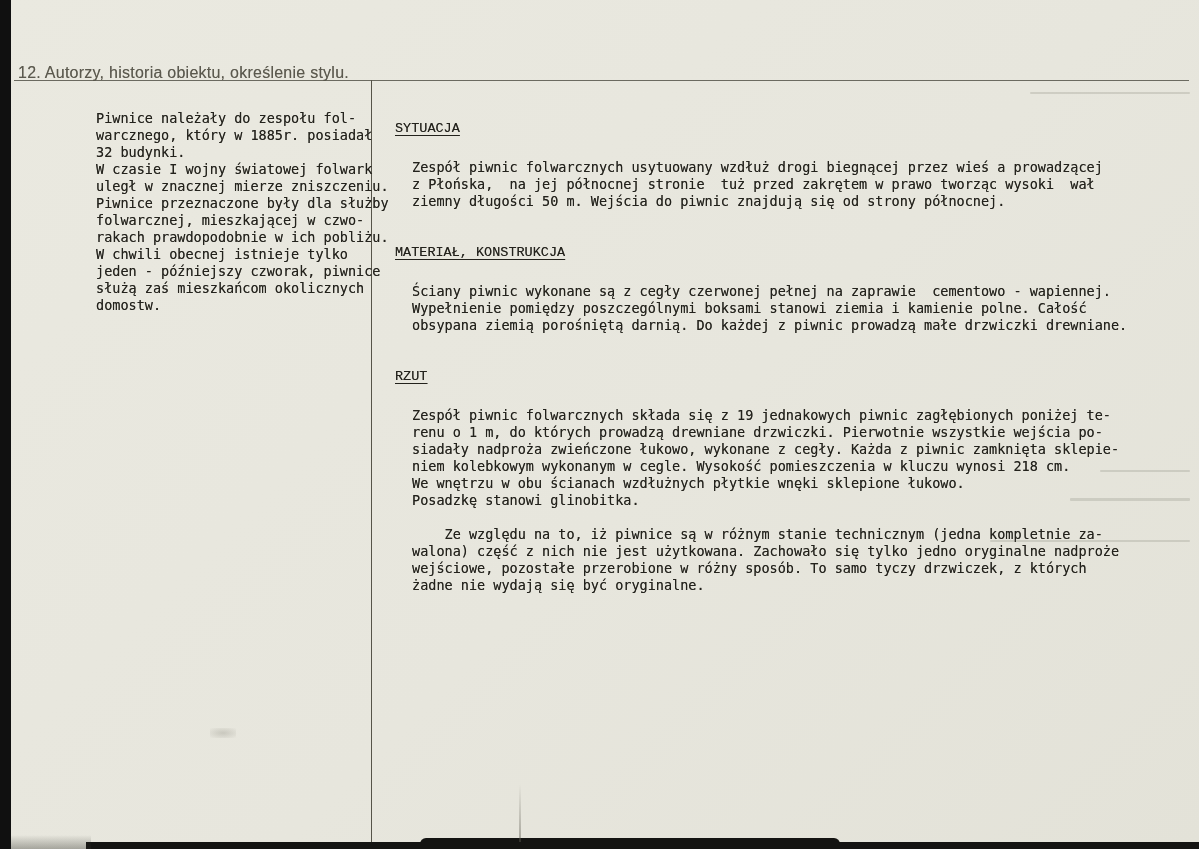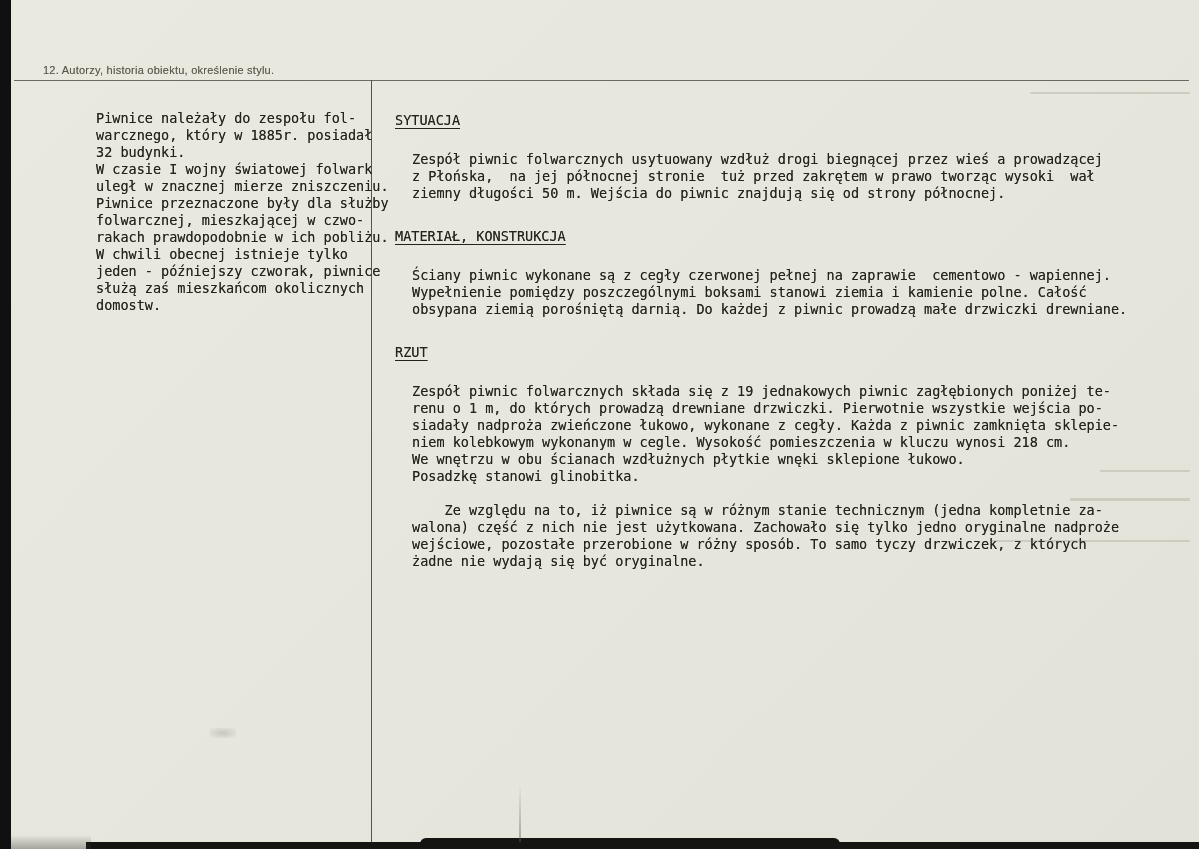--- a/index.html
+++ b/index.html
@@ -35,26 +35,25 @@
     background: #6b6a60;
   }
   .divider {
     position: absolute; left: 371px; top: 80px; width: 1px; height: 762px;
     background: #565449;
   }
   
   .form-label {
     position: absolute;
     font-family: "Liberation Sans", sans-serif;
-    font-size: 11px;
+    font-size: 16px;
     letter-spacing: 0.25px;
     color: #5b594e;
     text-shadow: 0 0 0.6px rgba(91,89,78,0.55);
     white-space: pre;
-    margin-left: 25px;
   }
   .label-12 { left: 18px; top: 64px; }
   .label-13 { left: 408px; top: 62px; }
   
   .tw {
     font-family: "DejaVu Sans Mono", "Liberation Mono", monospace;
     font-size: 13.5px;
     line-height: 17px;
     white-space: pre;
     color: #23221c;
@@ -65,21 +64,22 @@
     position: absolute; left: 68px; top: 110px; width: 295px;
   }
   .right-col {
     position: absolute; left: 395px; top: 104px; width: 720px;
   }
   .section { margin: 0 0 18px 0; }
   .section-heading {
     display: inline-block;
     text-decoration: underline;
     text-underline-offset: 3px;
-    margin: 8px 0 5px 0;
+    margin: 16px 0 5px 0;
+    font-family: Liberation Mono, monospace;
   }
   .section-body { margin: 17px; }
   
   .streak {
     position: absolute; height: 2px;
     background: rgba(120,118,106,0.22);
     border-radius: 1px;
   }
   .streak-1 { left: 1030px; top: 92px;  width: 160px; }
   .streak-2 { left: 1070px; top: 498px; width: 120px; height: 3px; }

